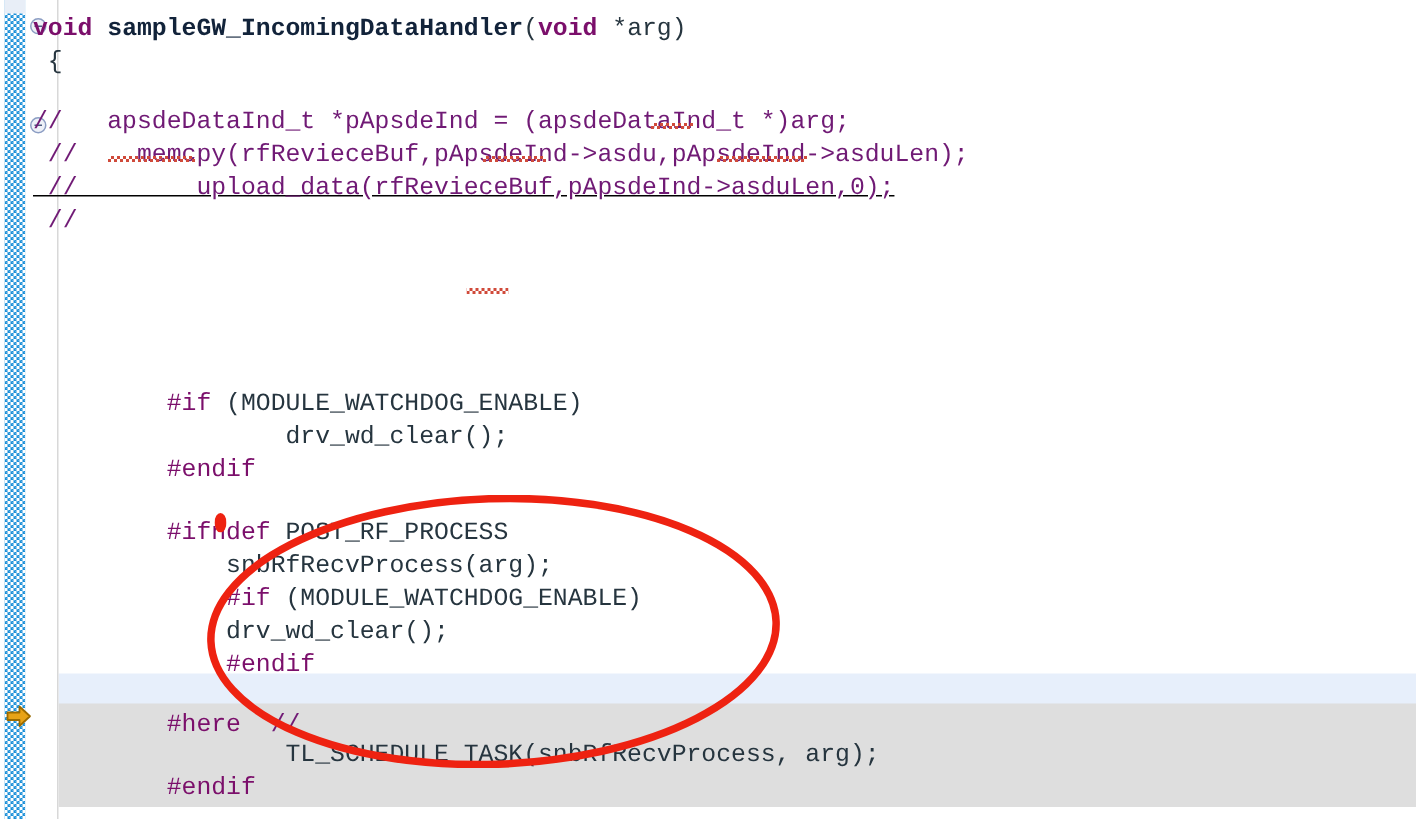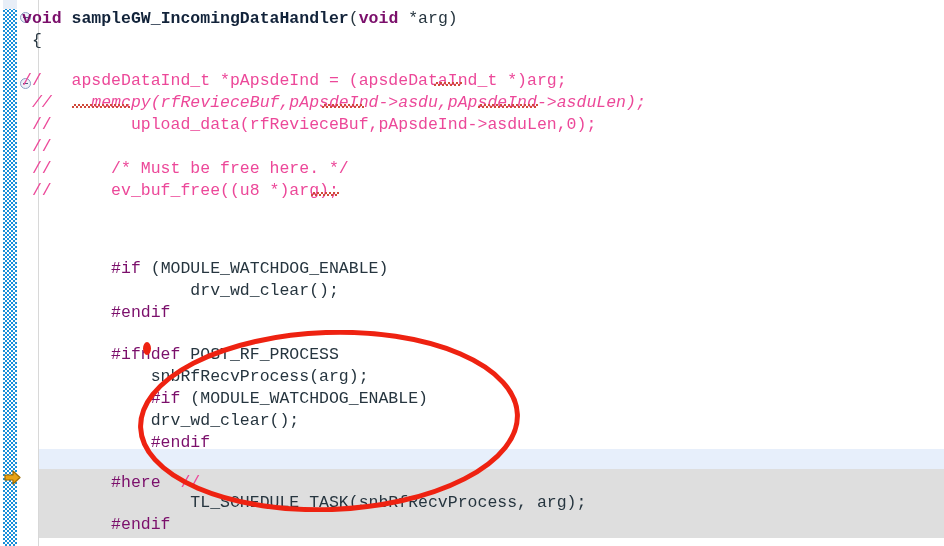--- a/index.html
+++ b/index.html
@@ -112,21 +112,21 @@
   .ln {
     position: absolute;
     left: 22px;
     height: 22px;
     line-height: 22px;
     font-size: 16.5px;
     white-space: pre;
     letter-spacing: 0px;
   }
   .t-plain   { color: #26353f; }
-  .t-comment { color: #ec4899; }
+  .t-comment { color: #701a75; }
   .t-kw      { color: #7b0f6b; font-weight: bold; }
   .t-fn      { color: #12233a; font-weight: bold; }
   .t-pp      { color: #7b0f6b; font-weight: normal; }
 
   
   .squig {
     position: absolute;
     height: 4px;
     background-image:
       radial-gradient(circle at 1px 3px, #d04a3a 1px, transparent 1.2px),
@@ -172,25 +172,23 @@
       <svg class="marker-arrow" viewBox="0 0 17 15" style="top: 470px;">
         <polygon points="1,5 9,5 9,1 16,7.5 9,14 9,10 1,10" fill="#e8a317" stroke="#9c6b00" stroke-width="1.2" stroke-linejoin="round"></polygon>
       </svg>
     </div>
 
   <div class="code-layer" id="code-layer">
       <div class="ln" style="top: 8px;"><span class="t-kw">void </span><span class="t-fn">sampleGW_IncomingDataHandler</span><span class="t-plain">(</span><span class="t-kw">void</span><span class="t-plain"> *arg)</span></div>
       <div class="ln" style="top: 30px;"><span class="t-plain"> {</span></div>
       <div class="ln" style="top: 52px;"><span class="t-plain"></span></div>
       <div class="ln" style="top: 70px;"><span class="t-comment">//   apsdeDataInd_t *pApsdeInd = (apsdeDataInd_t *)arg;</span></div>
-      <div class="ln" style="top: 92px; font-style: italic;"><span class="t-comment"> //    memcpy(rfRevieceBuf,pApsdeInd-&gt;asdu,pApsdeInd-&gt;asduLen);</span></div>
-      <div class="ln" style="top: 114px;"><span class="t-comment"> //        upload_data(rfRevieceBuf,pApsdeInd-&gt;asduLen,0);</span></div>
+      <div class="ln" style="top: 92px;"><span class="t-comment"> //    memcpy(rfRevieceBuf,pApsdeInd-&gt;asdu,pApsdeInd-&gt;asduLen);</span></div>
+      <div class="ln" style="top: 114px; text-decoration: underline;"><span class="t-comment"> //        upload_data(rfRevieceBuf,pApsdeInd-&gt;asduLen,0);</span></div>
       <div class="ln" style="top: 136px;"><span class="t-comment"> //</span></div>
-      <div class="ln" style="top: 158px;"><span class="t-comment"> //      /* Must be free here. */</span></div>
-      <div class="ln" style="top: 180px;"><span class="t-comment"> //      ev_buf_free((u8 *)arg);</span></div>
       <div class="ln" style="top: 202px;"><span class="t-plain"></span></div>
       <div class="ln" style="top: 224px;"><span class="t-plain"></span></div>
       <div class="ln" style="top: 246px;"><span class="t-plain"></span></div>
       <div class="ln" style="top: 258px;"><span class="t-pp">         #if</span><span class="t-plain"> (MODULE_WATCHDOG_ENABLE)</span></div>
       <div class="ln" style="top: 280px;"><span class="t-plain">                 drv_wd_clear();</span></div>
       <div class="ln" style="top: 302px;"><span class="t-pp">         #endif</span></div>
       <div class="ln" style="top: 324px;"><span class="t-plain"></span></div>
       <div class="ln" style="top: 344px;"><span class="t-pp">         #ifndef</span><span class="t-plain"> POST_RF_PROCESS</span></div>
       <div class="ln" style="top: 366px;"><span class="t-plain">             snbRfRecvProcess(arg);</span></div>
       <div class="ln" style="top: 388px;"><span class="t-pp">             #if</span><span class="t-plain"> (MODULE_WATCHDOG_ENABLE)</span></div>

